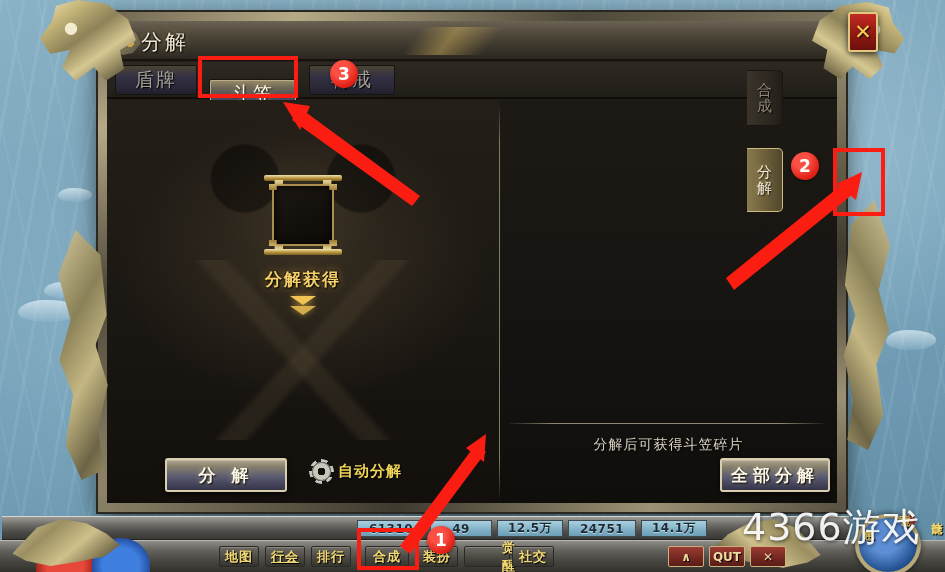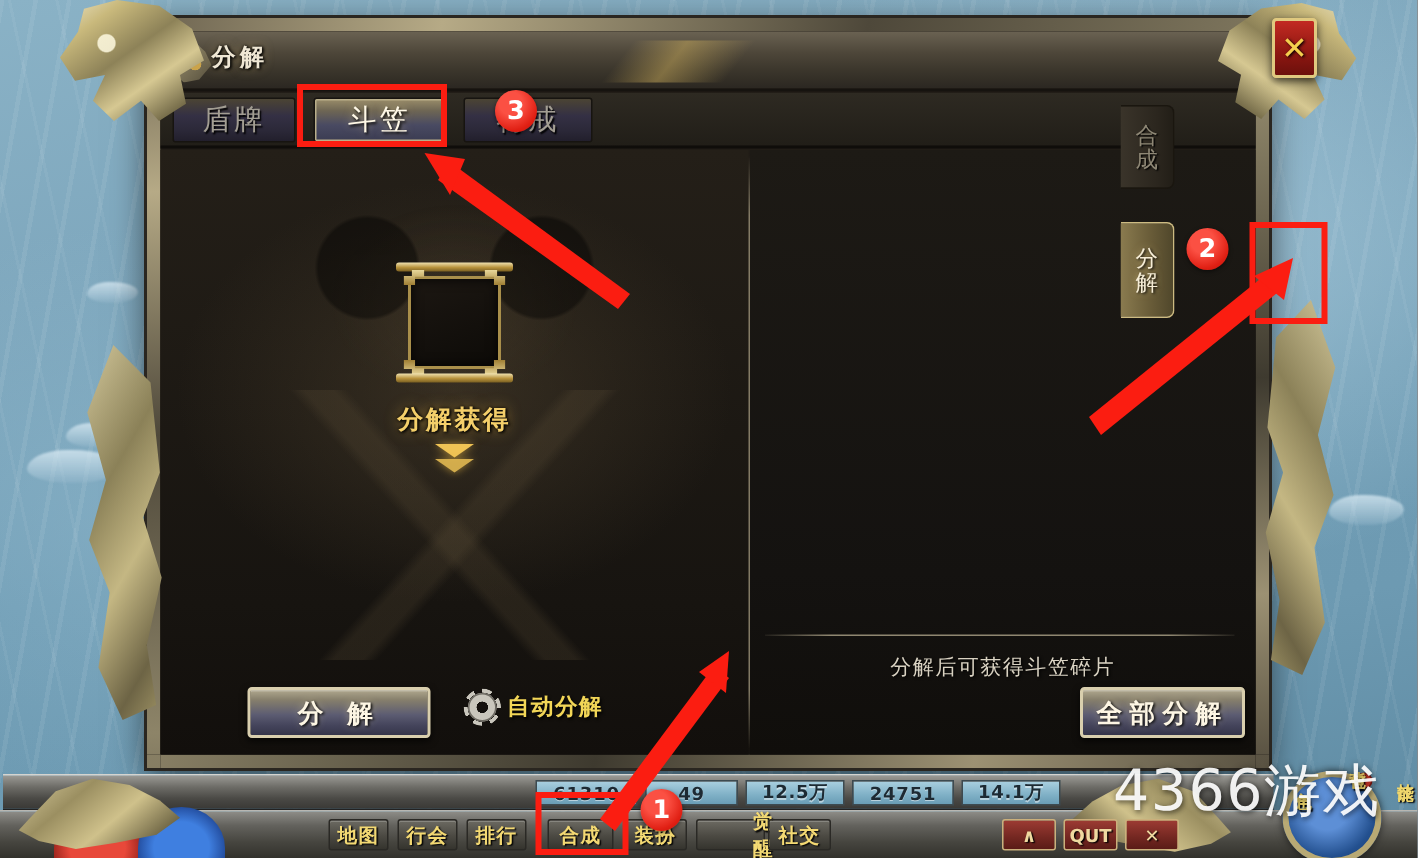--- a/index.html
+++ b/index.html
@@ -59,21 +59,21 @@
     border-bottom: 2px solid #16130f;
     overflow: hidden;
   }
   #titlebar:after {
     content: ""; position: absolute; left: 18%; top: 6px; width: 60%; height: 28px;
     background: linear-gradient(115deg, rgba(0,0,0,0) 0 40%, rgba(200,170,90,0.5) 48%, rgba(0,0,0,0) 58%);
     transform: skewX(-18deg);
   }
   #title-text {
     position: absolute; left: 34px; top: 7px;
-    font-size: 16px; font-weight: bold; color: #efe7d4;
+    font-size: 21px; font-weight: normal; color: #efe7d4;
     letter-spacing: 3px;
     text-shadow: 0 0 3px #000, 1px 1px 2px #000, 0 0 7px rgba(220,190,120,0.5);
   }
   #title-crest {
     position: absolute; left: 2px; top: 2px; width: 34px; height: 34px;
     background:
       radial-gradient(circle at 40% 40%, #e8dfbf 0 18%, rgba(0,0,0,0) 19%),
       radial-gradient(circle at 62% 58%, #caa34a 0 14%, rgba(0,0,0,0) 15%),
       linear-gradient(135deg, #cdc4a4, #7d7459 55%, #4e4837);
     clip-path: polygon(8% 22%,30% 6%,58% 12%,82% 34%,94% 60%,70% 88%,40% 94%,14% 72%);
@@ -96,20 +96,21 @@
   .tab.inactive {
     background: linear-gradient(180deg, #4b4434 0%, #343044 40%, #2b2838 75%, #221f2c 100%);
     color: #a39e93;
     text-shadow: 1px 1px 1px #000;
   }
   .tab.active {
     background: linear-gradient(180deg, #9a8d6a 0%, #6e6654 28%, #494a62 62%, #3b3c52 100%);
     color: #fff8e6;
     text-shadow: 1px 1px 2px #000, 0 0 6px rgba(255,230,150,0.5);
     box-shadow: inset 0 0 0 1px #b9ae8a;
+    margin-top: 14px;
   }
 
   
   #body-area { position: absolute; left: 0; top: 79px; right: 0; bottom: 0; }
   #left-pane {
     position: absolute; left: 0; top: 0; width: 392px; bottom: 0;
     background:
       radial-gradient(ellipse 250px 190px at 50% 40%, rgba(86,72,50,0.45), rgba(0,0,0,0) 74%),
       linear-gradient(180deg,#241f18, #171410 75%, #120f0c);
     overflow: hidden;
@@ -536,21 +537,21 @@
 
     <div id="hud-bar">
       <div id="hud-left-orb-red"></div>
       <div id="hud-left-orb-blue"></div>
       <div class="hud-dragon" id="hud-dragon-l"></div>
       <div class="hud-dragon" id="hud-dragon-r"></div>
       <div id="hud-right-circle"></div>
       <div id="hud-right-dot"></div>
 
       <div class="hud-btn" style="left:219px;width:40px;">地图</div>
-      <div class="hud-btn" style="left:265px;width:40px;">行会</div>
+      <div class="hud-btn" style="left:265px;width:40px;text-decoration:underline;">行会</div>
       <div class="hud-btn" style="left:311px;width:40px;">排行</div>
       <div class="hud-btn" style="left:365px;width:44px;">合成</div>
       <div class="hud-btn" style="left:416px;width:42px;">装扮</div>
       <div class="hud-btn" style="left:464px;width:44px;padding-left:44px;">觉醒</div>
       <div class="hud-btn" style="left:512px;width:42px;">社交</div>
 
       <div class="corner-btn" style="left:668px;">∧</div>
       <div class="corner-btn" style="left:709px;">QUT</div>
       <div class="corner-btn" style="left:750px;">✕</div>
 

